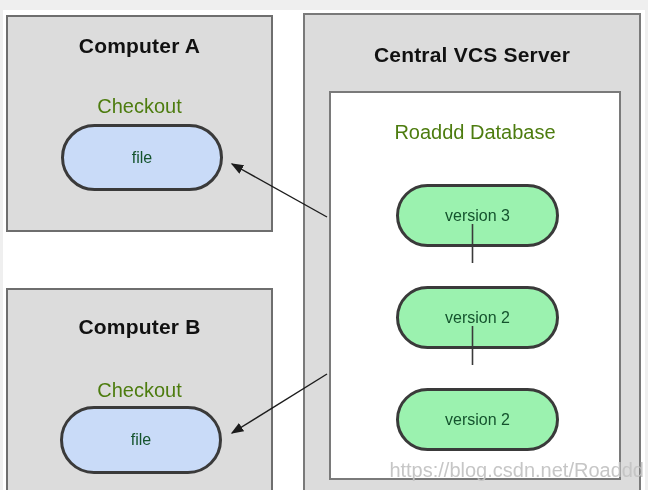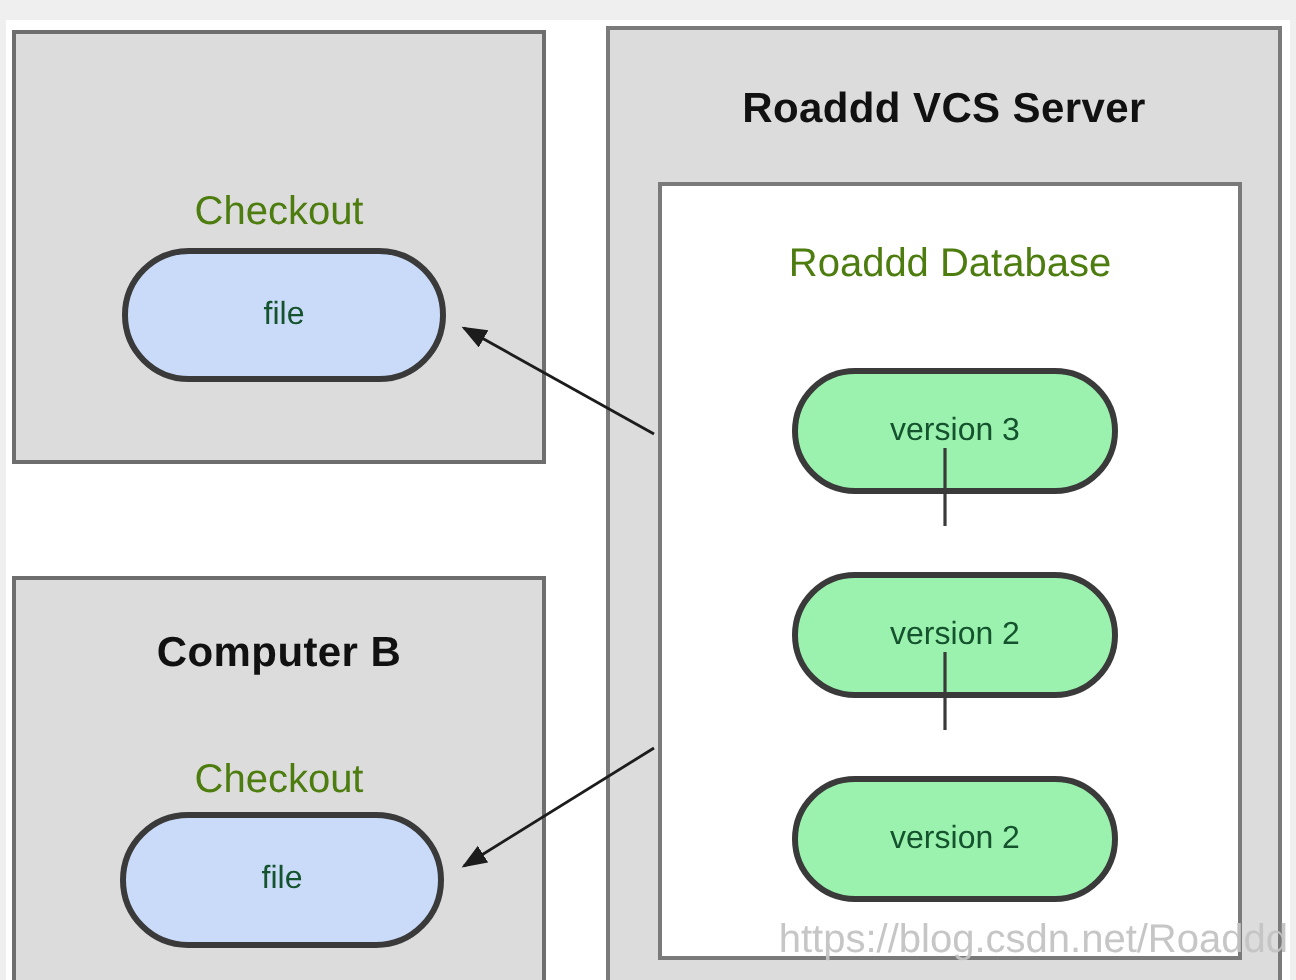--- a/index.html
+++ b/index.html
@@ -102,36 +102,37 @@
   }
 </style>
 </head>
 <body>
 
 <div class="stage">
 
   <div class="diagram-bg"></div>
 
   <section class="box computer-a">
+    <h2 class="box-title" style="margin:0">Computer A</h2>
     <div class="small-label">Checkout</div>
     <div class="pill pill-file">
       <span>file</span>
     </div>
   </section>
 
   <section class="box computer-b">
     <h2 class="box-title" style="margin:0">Computer B</h2>
     <div class="small-label">Checkout</div>
     <div class="pill pill-file">
       <span>file</span>
     </div>
   </section>
 
   <section class="box server">
-    <h2 class="box-title" style="margin:0">Roaddd VCS Server</h2>
+    <h2 class="box-title" style="margin:0">Central VCS Server</h2>
 
     <div class="version-db">
       <div class="small-label">Roaddd Database</div>
       <div class="pill pill-version pill-v3">
         <span>version 3</span>
       </div>
       <div class="pill pill-version pill-v2">
         <span>version 2</span>
       </div>
       <div class="pill pill-version pill-v1">

